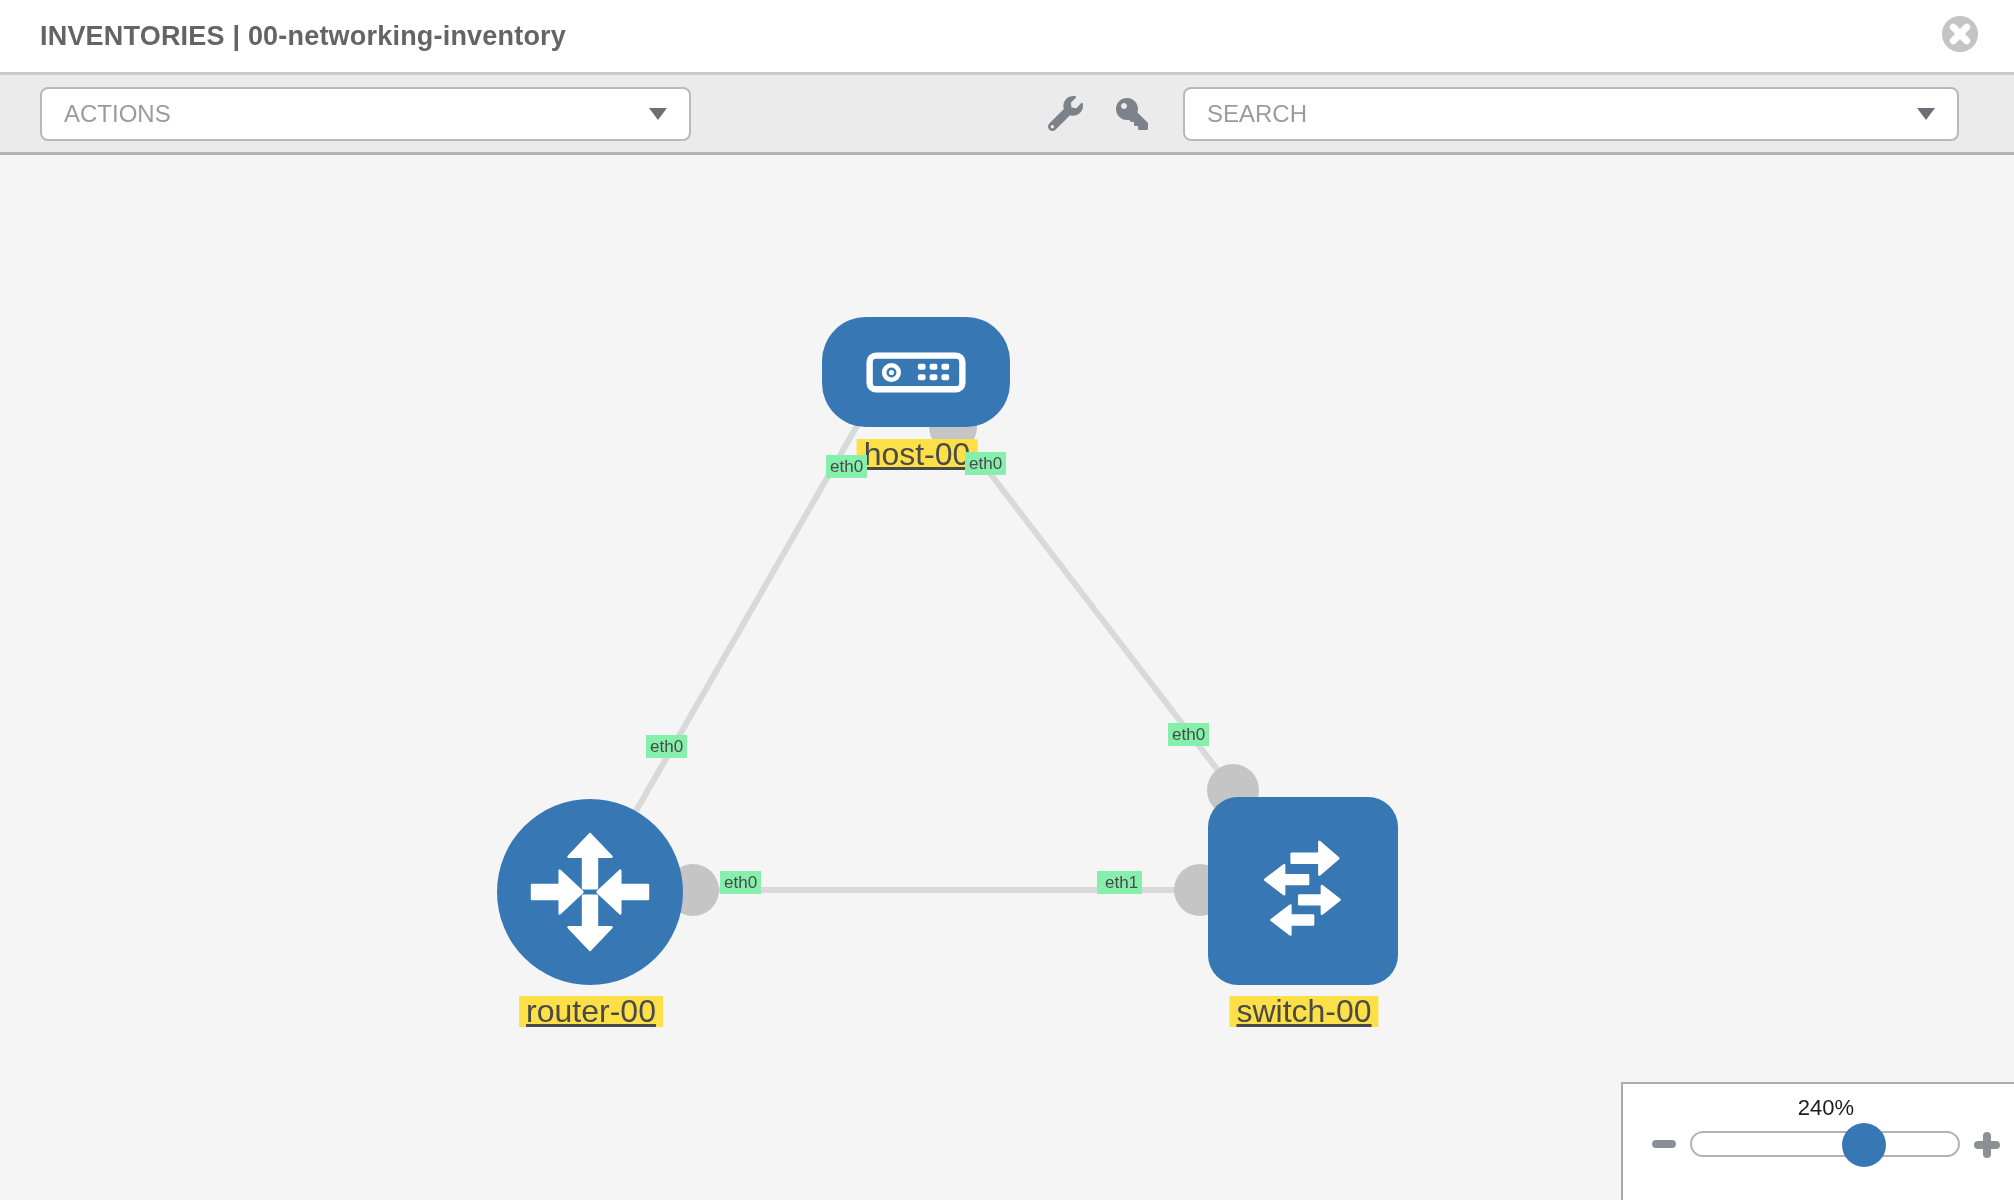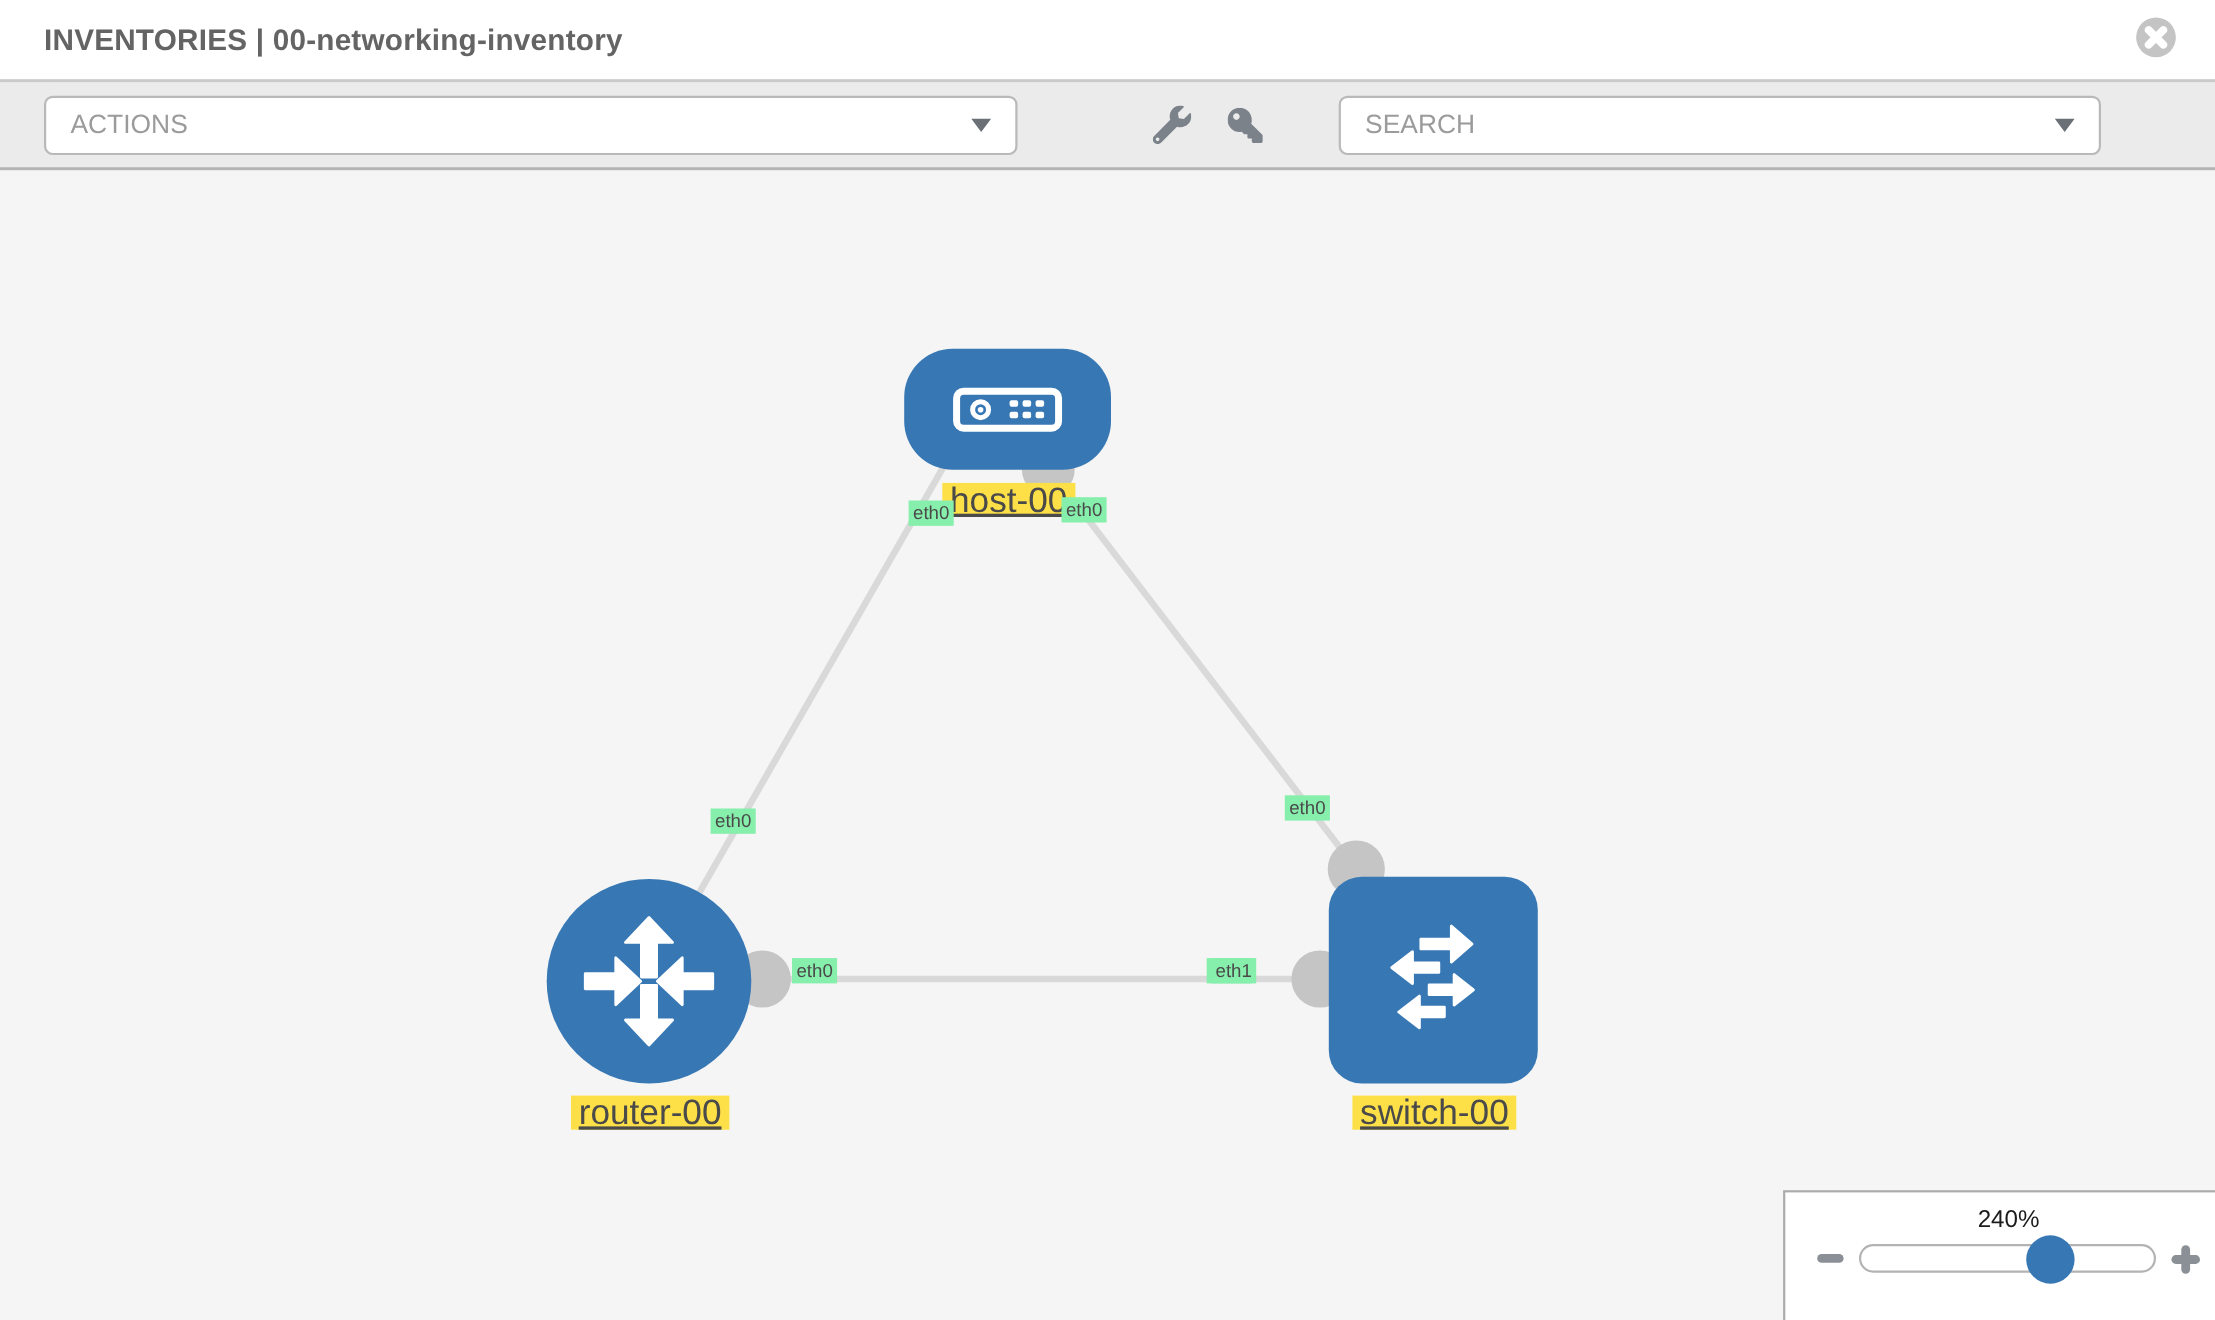--- a/index.html
+++ b/index.html
@@ -15,22 +15,22 @@
   
   .toolbar{position:absolute;left:0;top:75px;width:2014px;height:77px;background:#ebebeb;}
   .toolbar-sep{position:absolute;left:0;top:152px;width:2014px;height:3px;background:#b4b4b4;}
   .select-box{
     position:absolute;top:12px;height:54px;box-sizing:border-box;background:#ffffff;
     border:2px solid #b9b9b9;border-radius:8px;display:flex;align-items:center;
     justify-content:space-between;padding:0 22px;cursor:pointer;
   }
   .select-box .ph{font-size:24px;color:#9b9b9b;}
   .caret{width:0;height:0;border-left:9px solid transparent;border-right:9px solid transparent;border-top:12px solid #6a7075;}
-  .actions-box{left:40px;width:885px;}
-  .search-box{left:1183px;width:693px;margin-left:34px;}
+  .actions-box{left:40px;width:651px;}
+  .search-box{left:1183px;width:776px;}
   .tool-icon{position:absolute;cursor:pointer;}
   .tool-icon svg{display:block;fill:#7b828a;}
   .wrench-btn{left:1048px;top:21px;}
   .key-btn{left:1116px;top:23px;}
   
   .canvas{position:absolute;left:0;top:155px;width:2014px;height:1045px;background:#f5f5f5;overflow:hidden;}
   .edges{position:absolute;left:0;top:0;}
   .node{position:absolute;background:#3778b4;display:flex;align-items:center;justify-content:center;cursor:pointer;z-index:10;}
   .node svg{display:block;}
   .node-host{left:822px;top:162px;width:188px;height:110px;border-radius:44px;}

